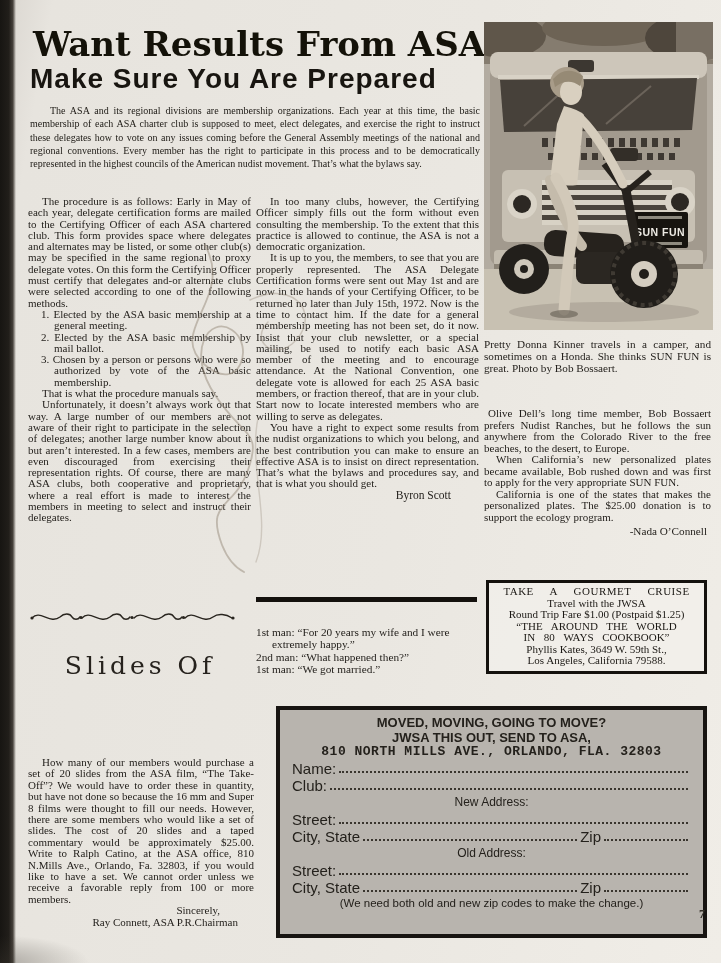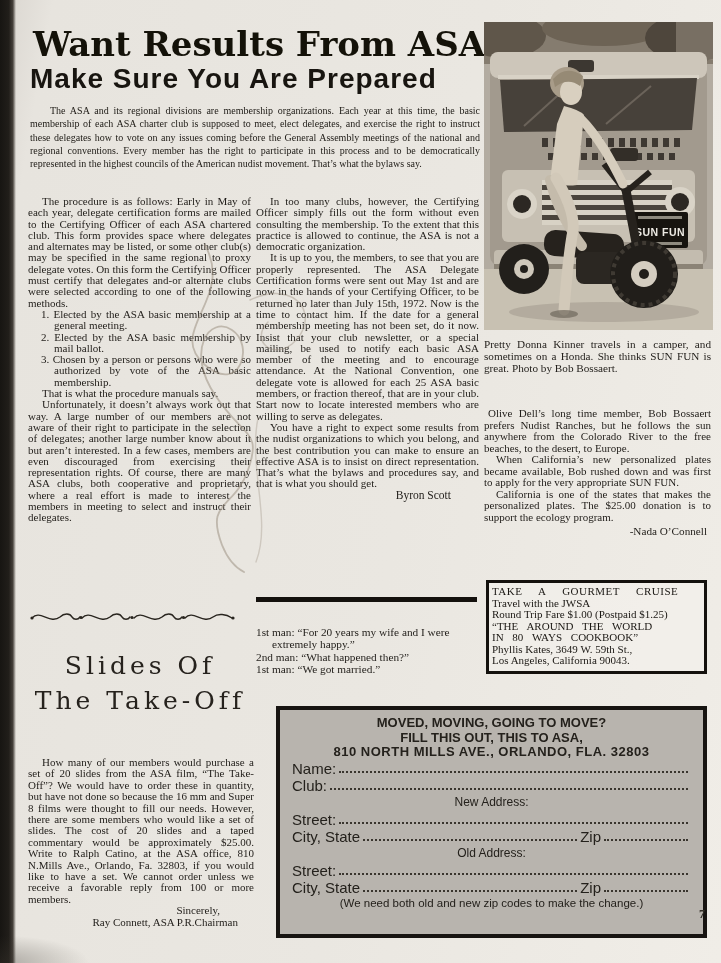--- a/index.html
+++ b/index.html
@@ -40,41 +40,41 @@
   .joke { position:absolute; left:256px; top:626px; width:225px; font-size:11.3px; line-height:12.4px; }
   .joke div { padding-left:16px; text-indent:-16px; }
   .photo-frame { position:absolute; left:484px; top:22px; width:229px; height:308px; background:#a29a8e; }
   .caption { position:absolute; left:484px; top:338px; width:227px; font-size:11.2px; line-height:12px; text-align:justify; }
   .sunfun { position:absolute; left:484px; top:408px; width:227px; font-size:11px; line-height:11.5px; text-align:justify; }
   .sunfun p { margin:0; text-indent:12px; }
   .sunfun p.first { text-indent:4px; }
   .byline-nada { text-align:right; padding-right:4px; margin-top:3px; font-size:11.2px; }
   .cruise {
     position:absolute; left:486px; top:580px; width:209px; border:3px solid #14110d;
-    background:rgba(246,244,239,.45); padding:3px 3px 4px; 
+    background:rgba(246,244,239,.45); padding:3px 3px 4px; text-align:center;
     font-size:11px; line-height:11.5px; color:#1b1814;
   }
   .cruise .l1 { word-spacing:13px; letter-spacing:.5px; }
   .cruise .l4 { word-spacing:6px;font-family:Liberation Serif, serif; }
   .ornament { position:absolute; left:30px; top:609px; width:205px; height:16px; }
   .slides-head {
     position:absolute; left:22px; top:648px; width:236px; text-align:center;
     font-family:"DejaVu Serif",serif; font-size:25px; line-height:35px;
     letter-spacing:4px; color:#26221d;
   }
   .slides-body { position:absolute; left:28px; top:757px; width:226px; font-size:11px; line-height:11.4px; text-align:justify; }
   .slides-body p { margin:0; text-indent:14px; }
   .sincerely { text-align:right; padding-right:34px; text-indent:0 !important; }
   .sig { text-align:right; padding-right:16px; text-indent:0 !important; }
   .form-box {
     position:absolute; left:276px; top:706px; width:399px; border:4px solid #171411;
     background:#b8b4ae; padding:6px 12px 23px; font-family:"Liberation Sans",sans-serif; color:#24211c;
   }
   .form-title { text-align:center; font-weight:bold; font-size:13px; line-height:14.5px; }
-  .form-sub2 { letter-spacing:.5px; }
+  .form-sub2 { letter-spacing:.5px;font-family:Liberation Mono, monospace; }
   .form-row { display:flex; align-items:flex-end; font-size:15px; line-height:17px; height:17px; }
   .leader { flex:1; border-bottom:2px dotted #39352e; margin:0 3px 4px; height:1px; }
   .leader.short { flex:0 0 84px; }
   .form-heading { text-align:center; font-size:12px; line-height:17px; height:17px; }
   .form-note { text-align:center; font-size:11.5px; line-height:15px; }
   .pageno { position:absolute; left:699px; top:907px; font-size:12px; font-weight:bold; color:#35312a; }
   .scribble { position:absolute; left:0; top:0; width:721px; height:963px; pointer-events:none; }
 </style>
 </head>
 <body>
@@ -225,52 +225,51 @@
     <div class="byline-nada">-Nada O’Connell</div>
   </div>
 
   <div class="cruise">
     <div class="l1">TAKE A GOURMET CRUISE</div>
     <div>Travel with the JWSA</div>
     <div>Round Trip Fare $1.00 (Postpaid $1.25)</div>
     <div class="l4">“THE AROUND THE WORLD</div>
     <div class="l4">IN 80 WAYS COOKBOOK”</div>
     <div>Phyllis Kates, 3649 W. 59th St.,</div>
-    <div>Los Angeles, California 90043.</div>
+    <div>Los Angeles, California 79588.</div>
   </div>
 
   <svg class="ornament" viewBox="0 0 205 16">
     <g stroke="#29251f" stroke-width="1.4" fill="none" stroke-linecap="round">
       <path d="M2,9 C10,0 20,16 30,8 C34,4 40,4 42,8 C44,11 48,11 50,8"></path>
       <path d="M52,9 C60,0 70,16 80,8 C84,4 90,4 92,8 C94,11 98,11 100,8"></path>
       <path d="M104,9 C112,0 122,16 132,8 C136,4 142,4 144,8 C146,11 150,11 152,8"></path>
       <path d="M155,9 C163,0 173,16 183,8 C188,4 196,5 202,9"></path>
     </g>
     <g fill="#29251f">
       <circle cx="2" cy="9" r="1.6"></circle>
         <circle cx="51" cy="8.5" r="1.6"></circle>
       <circle cx="102" cy="8.5" r="1.6"></circle>
         <circle cx="153.5" cy="8.5" r="1.6"></circle>
         <circle cx="203" cy="9" r="1.6"></circle>
     </g>
   </svg>
 
   <div class="slides-head">
     <div>Slides Of</div>
-    <div>The Take-Off</div>
   </div>
   <div class="slides-body">
     <p>How many of our members would purchase a set of 20 slides from the ASA film, “The Take-Off”? We would have to order these in quantity, but have not done so because the 16 mm and Super 8 films were thought to fill our needs. However, there are some members who would like a set of slides. The cost of 20 slides and a taped commentary would be approximately $25.00. Write to Ralph Catino, at the ASA office, 810 N.Mills Ave., Orlando, Fa. 32803, if you would like to have a set. We cannot order unless we receive a favorable reply from 100 or more members.</p>
     <p class="sincerely">Sincerely,</p>
     <p class="sig">Ray Connett, ASA P.R.Chairman</p>
   </div>
 
   <div class="form-box">
     <div class="form-title">MOVED, MOVING, GOING TO MOVE?</div>
-    <div class="form-title">FILL THIS OUT, THIS TO ASA,</div>
+    <div class="form-title">JWSA THIS OUT, SEND TO ASA,</div>
     <div class="form-title form-sub2">810 NORTH MILLS AVE., ORLANDO, FLA. 32803</div>
     <div class="form-row">
       <span>Name:</span>
       <span class="leader"></span>
     </div>
     <div class="form-row">
       <span>Club:</span>
       <span class="leader"></span>
     </div>
     <div class="form-heading">New Address:</div>

